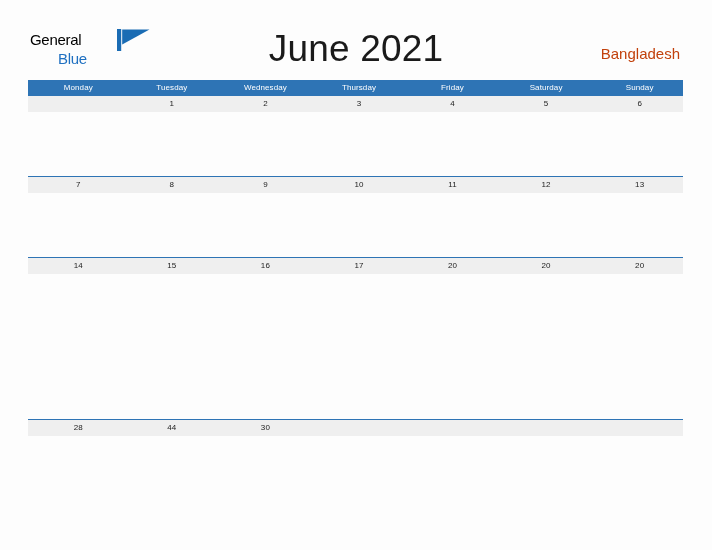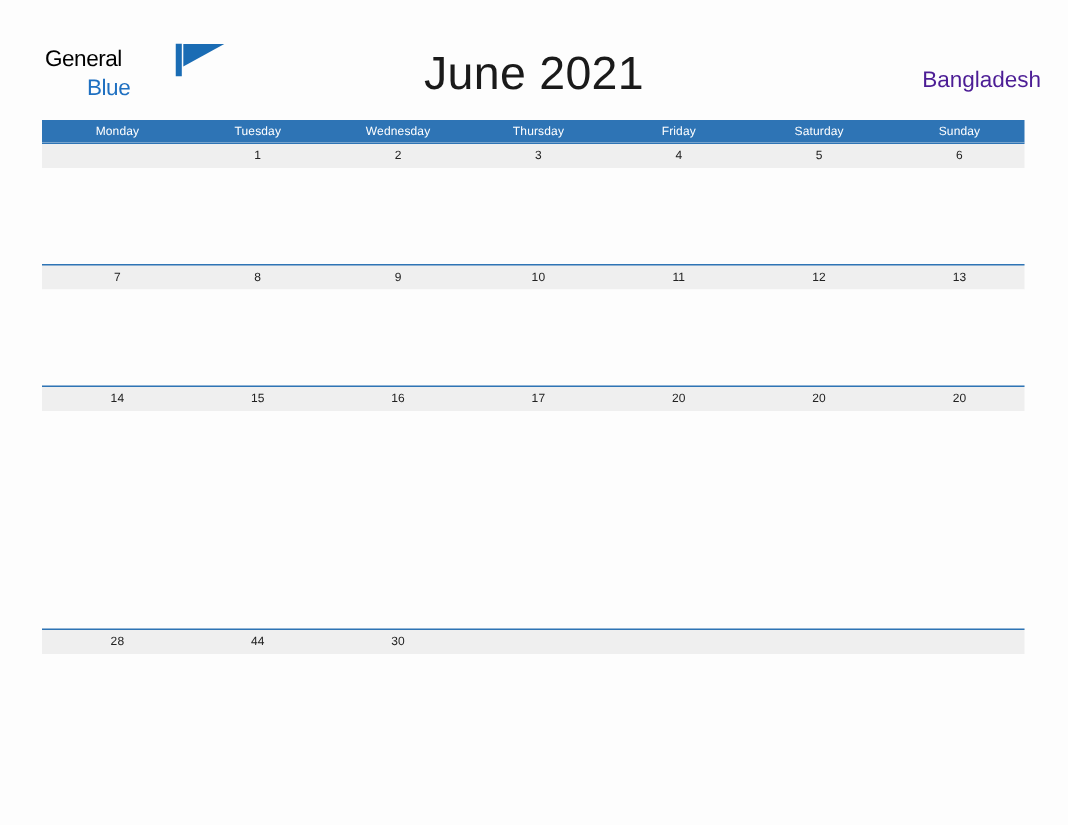--- a/index.html
+++ b/index.html
@@ -60,33 +60,33 @@
     height: 22px;
   }
 
   
   .cal-title {
     position: absolute;
     left: 0;
     top: 30px;
     width: 712px;
     text-align: center;
-    font-size: 31px;
+    font-size: 37px;
     font-weight: 400;
     color: #1a1a1a;
     letter-spacing: 0.2px;
     line-height: 38px;
   }
   .cal-country {
     position: absolute;
-    right: 18px;
+    right: 32px;
     top: 44px;
     font-size: 15px;
     font-weight: 400;
-    color: #4c1d95;
+    color: #c2410c;
     line-height: 20px;
     white-space: nowrap;
   }
 
   
   .calendar {
     position: absolute;
     left: 28px;
     top: 80px;
     width: 655px;

